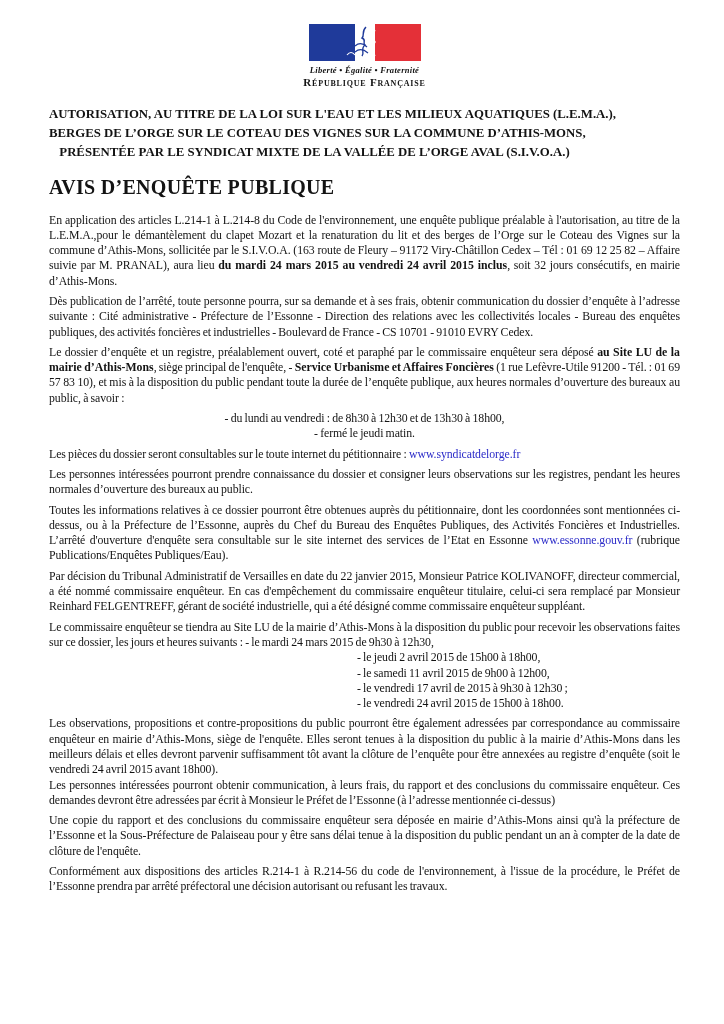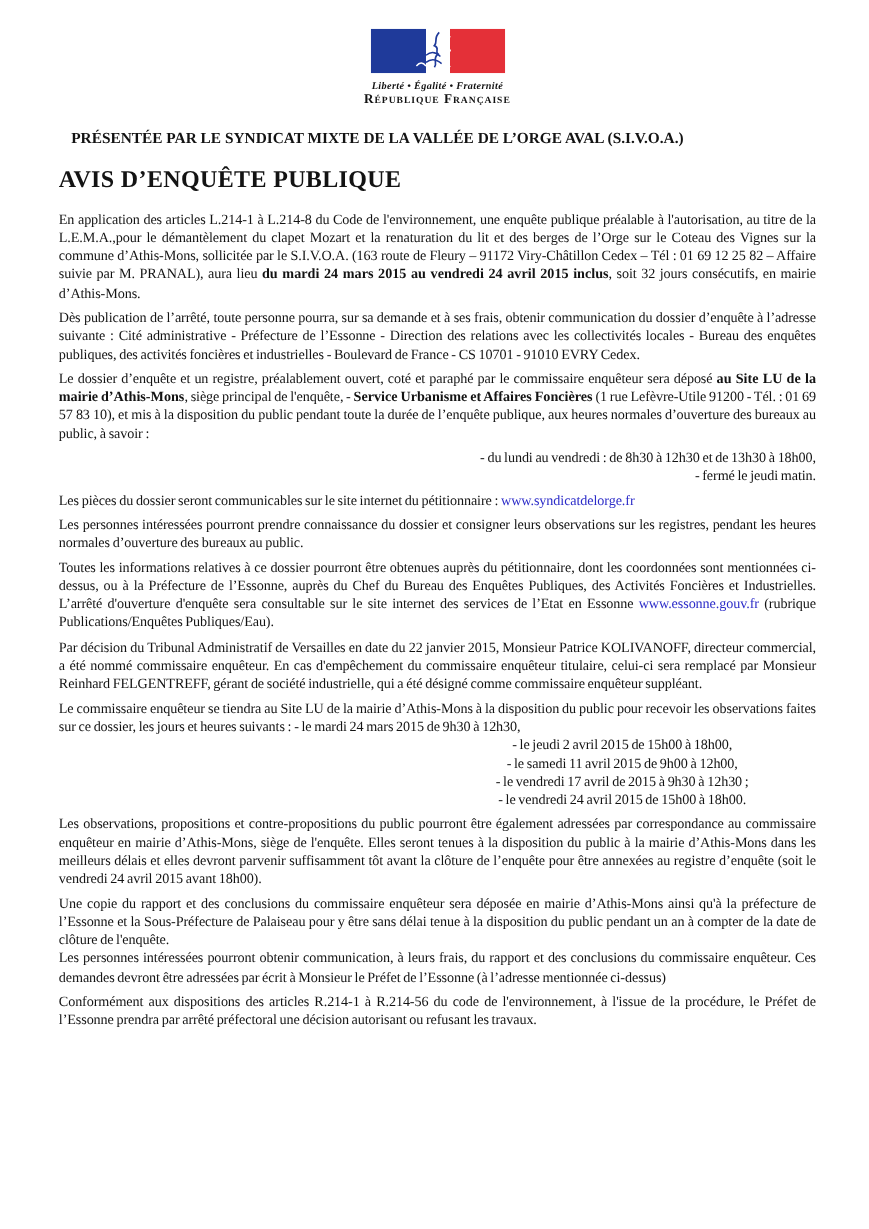--- a/index.html
+++ b/index.html
@@ -20,22 +20,22 @@
   .republic { font-size:11px; font-weight:bold; font-variant:small-caps; letter-spacing:0.8px; margin-top:2px; }
   .prefet { font-size:14px; margin-top:6px; letter-spacing:0.6px; }
   
   .doc-title { margin:17px 100px 0 0; text-align:center; font-weight:bold; font-size:12.8px; line-height:19px; }
   .doc-title div { white-space:nowrap; }
   .avis-title { margin:14px 100px 0 0; font-weight:bold; font-size:20px; letter-spacing:0.3px; }
   
   .doc-body { margin-top:14px; font-size:11.8px; line-height:15.3px; letter-spacing:-0.08px; word-spacing:-0.6px; }
   .para { margin:5px 0 0 0; text-align:justify; }
   .no-gap { margin-top:0; }
-  .sched { margin-left:308px; text-align:center; }
-  .hours { text-align:right; }
+  .sched { margin-left:308px; text-align:left; }
+  .hours { text-align:center; }
   b { letter-spacing:0; }
   .link { color:#2B2BC8; cursor:pointer; }
 </style>
 </head>
 <body>
 
 <div class="page">
 
   <div class="gov-header">
     <span class="flag-wrap">
@@ -48,51 +48,53 @@
         <path d="M46 28 Q52 23 59 29" fill="none" stroke="#1F3A9A" stroke-width="1.2"></path>
         <path d="M38 31 Q42 26 46 31" fill="none" stroke="#FFFFFF" stroke-width="1.2"></path>
         <path d="M66 6 Q62 12 66 18 Q61 25 66 32" fill="none" stroke="#FFFFFF" stroke-width="1.4"></path>
       </svg>
     </span>
     <div class="motto">Liberté • Égalité • Fraternité</div>
     <div class="republic">République Française</div>
   </div>
 
   <div class="doc-title">
+    <div>AUTORISATION, AU TITRE DE LA LOI SUR L'EAU ET LES MILIEUX AQUATIQUES (L.E.M.A.),</div>
+    <div>BERGES DE L’ORGE SUR LE COTEAU DES VIGNES SUR LA COMMUNE D’ATHIS-MONS,</div>
     <div>PRÉSENTÉE PAR LE SYNDICAT MIXTE DE LA VALLÉE DE L’ORGE AVAL (S.I.V.O.A.)</div>
   </div>
 
   <div class="avis-title">AVIS D’ENQUÊTE PUBLIQUE</div>
 
   <div class="doc-body">
 
     <p class="para"><span>En application des articles L.214-1 à L.214-8 du Code de l'environnement, une enquête publique préalable à l'autorisation, au titre de la L.E.M.A.,pour le démantèlement du clapet Mozart et la renaturation du lit et des berges de l’Orge sur le Coteau des Vignes sur la commune d’Athis-Mons, sollicitée par le S.I.V.O.A. (163 route de Fleury – 91172 Viry-Châtillon Cedex – Tél : 01 69 12 25 82 – Affaire suivie par M. PRANAL), aura lieu </span><b>du mardi 24 mars 2015 au vendredi 24 avril 2015 inclus</b><span>, soit 32 jours consécutifs, en mairie d’Athis-Mons.</span></p>
 
     <p class="para">Dès publication de l’arrêté, toute personne pourra, sur sa demande et à ses frais, obtenir communication du dossier d’enquête à l’adresse suivante : Cité administrative - Préfecture de l’Essonne - Direction des relations avec les collectivités locales - Bureau des enquêtes publiques, des activités foncières et industrielles - Boulevard de France - CS 10701 - 91010 EVRY Cedex.</p>
 
     <p class="para"><span>Le dossier d’enquête et un registre, préalablement ouvert, coté et paraphé par le commissaire enquêteur sera déposé </span><b>au Site LU de la mairie d’Athis-Mons</b><span>, siège principal de l'enquête, - </span><b>Service Urbanisme et Affaires Foncières</b><span> (1 rue Lefèvre-Utile 91200 - Tél. : 01 69 57 83 10), et mis à la disposition du public pendant toute la durée de l’enquête publique, aux heures normales d’ouverture des bureaux au public, à savoir :</span></p>
 
     <p class="para hours">- du lundi au vendredi : de 8h30 à 12h30 et de 13h30 à 18h00,</p>
     <p class="para hours no-gap">- fermé le jeudi matin.</p>
 
-    <p class="para"><span>Les pièces du dossier seront communicables sur le site internet du pétitionnaire : </span><a class="link">www.syndicatdelorge.fr</a></p>
+    <p class="para"><span>Les pièces du dossier seront consultables sur le toute internet du pétitionnaire : </span><a class="link">www.syndicatdelorge.fr</a></p>
 
     <p class="para">Les personnes intéressées pourront prendre connaissance du dossier et consigner leurs observations sur les registres, pendant les heures normales d’ouverture des bureaux au public.</p>
 
     <p class="para"><span>Toutes les informations relatives à ce dossier pourront être obtenues auprès du pétitionnaire, dont les coordonnées sont mentionnées ci-dessus, ou à la Préfecture de l’Essonne, auprès du Chef du Bureau des Enquêtes Publiques, des Activités Foncières et Industrielles. L’arrêté d'ouverture d'enquête sera consultable sur le site internet des services de l’Etat en Essonne </span><a class="link">www.essonne.gouv.fr</a><span> (rubrique Publications/Enquêtes Publiques/Eau).</span></p>
 
     <p class="para">Par décision du Tribunal Administratif de Versailles en date du 22 janvier 2015, Monsieur Patrice KOLIVANOFF, directeur commercial, a été nommé commissaire enquêteur. En cas d'empêchement du commissaire enquêteur titulaire, celui-ci sera remplacé par Monsieur Reinhard FELGENTREFF, gérant de société industrielle, qui a été désigné comme commissaire enquêteur suppléant.</p>
 
     <p class="para"><span>Le commissaire enquêteur se tiendra au Site LU de la mairie d’Athis-Mons à la disposition du public pour recevoir les observations faites sur ce dossier, les jours et heures suivants : </span><span>- le mardi 24 mars 2015 de 9h30 à 12h30,</span></p>
     <p class="para sched no-gap">- le jeudi 2 avril 2015 de 15h00 à 18h00,</p>
     <p class="para sched no-gap">- le samedi 11 avril 2015 de 9h00 à 12h00,</p>
     <p class="para sched no-gap">- le vendredi 17 avril de 2015 à 9h30 à 12h30 ;</p>
     <p class="para sched no-gap">- le vendredi 24 avril 2015 de 15h00 à 18h00.</p>
 
     <p class="para">Les observations, propositions et contre-propositions du public pourront être également adressées par correspondance au commissaire enquêteur en mairie d’Athis-Mons, siège de l'enquête. Elles seront tenues à la disposition du public à la mairie d’Athis-Mons dans les meilleurs délais et elles devront parvenir suffisamment tôt avant la clôture de l’enquête pour être annexées au registre d’enquête (soit le vendredi 24 avril 2015 avant 18h00).</p>
 
+    <p class="para no-gap">Les personnes intéressées pourront obtenir communication, à leurs frais, du rapport et des conclusions du commissaire enquêteur. Ces demandes devront être adressées par écrit à Monsieur le Préfet de l’Essonne (à l’adresse mentionnée ci-dessus)</p>
     <p class="para">Une copie du rapport et des conclusions du commissaire enquêteur sera déposée en mairie d’Athis-Mons ainsi qu'à la préfecture de l’Essonne et la Sous-Préfecture de Palaiseau pour y être sans délai tenue à la disposition du public pendant un an à compter de la date de clôture de l'enquête.</p>
-    <p class="para no-gap">Les personnes intéressées pourront obtenir communication, à leurs frais, du rapport et des conclusions du commissaire enquêteur. Ces demandes devront être adressées par écrit à Monsieur le Préfet de l’Essonne (à l’adresse mentionnée ci-dessus)</p>
 
     <p class="para">Conformément aux dispositions des articles R.214-1 à R.214-56 du code de l'environnement, à l'issue de la procédure, le Préfet de l’Essonne prendra par arrêté préfectoral une décision autorisant ou refusant les travaux.</p>
 
   </div>
 </div>
 
 </body></html>

